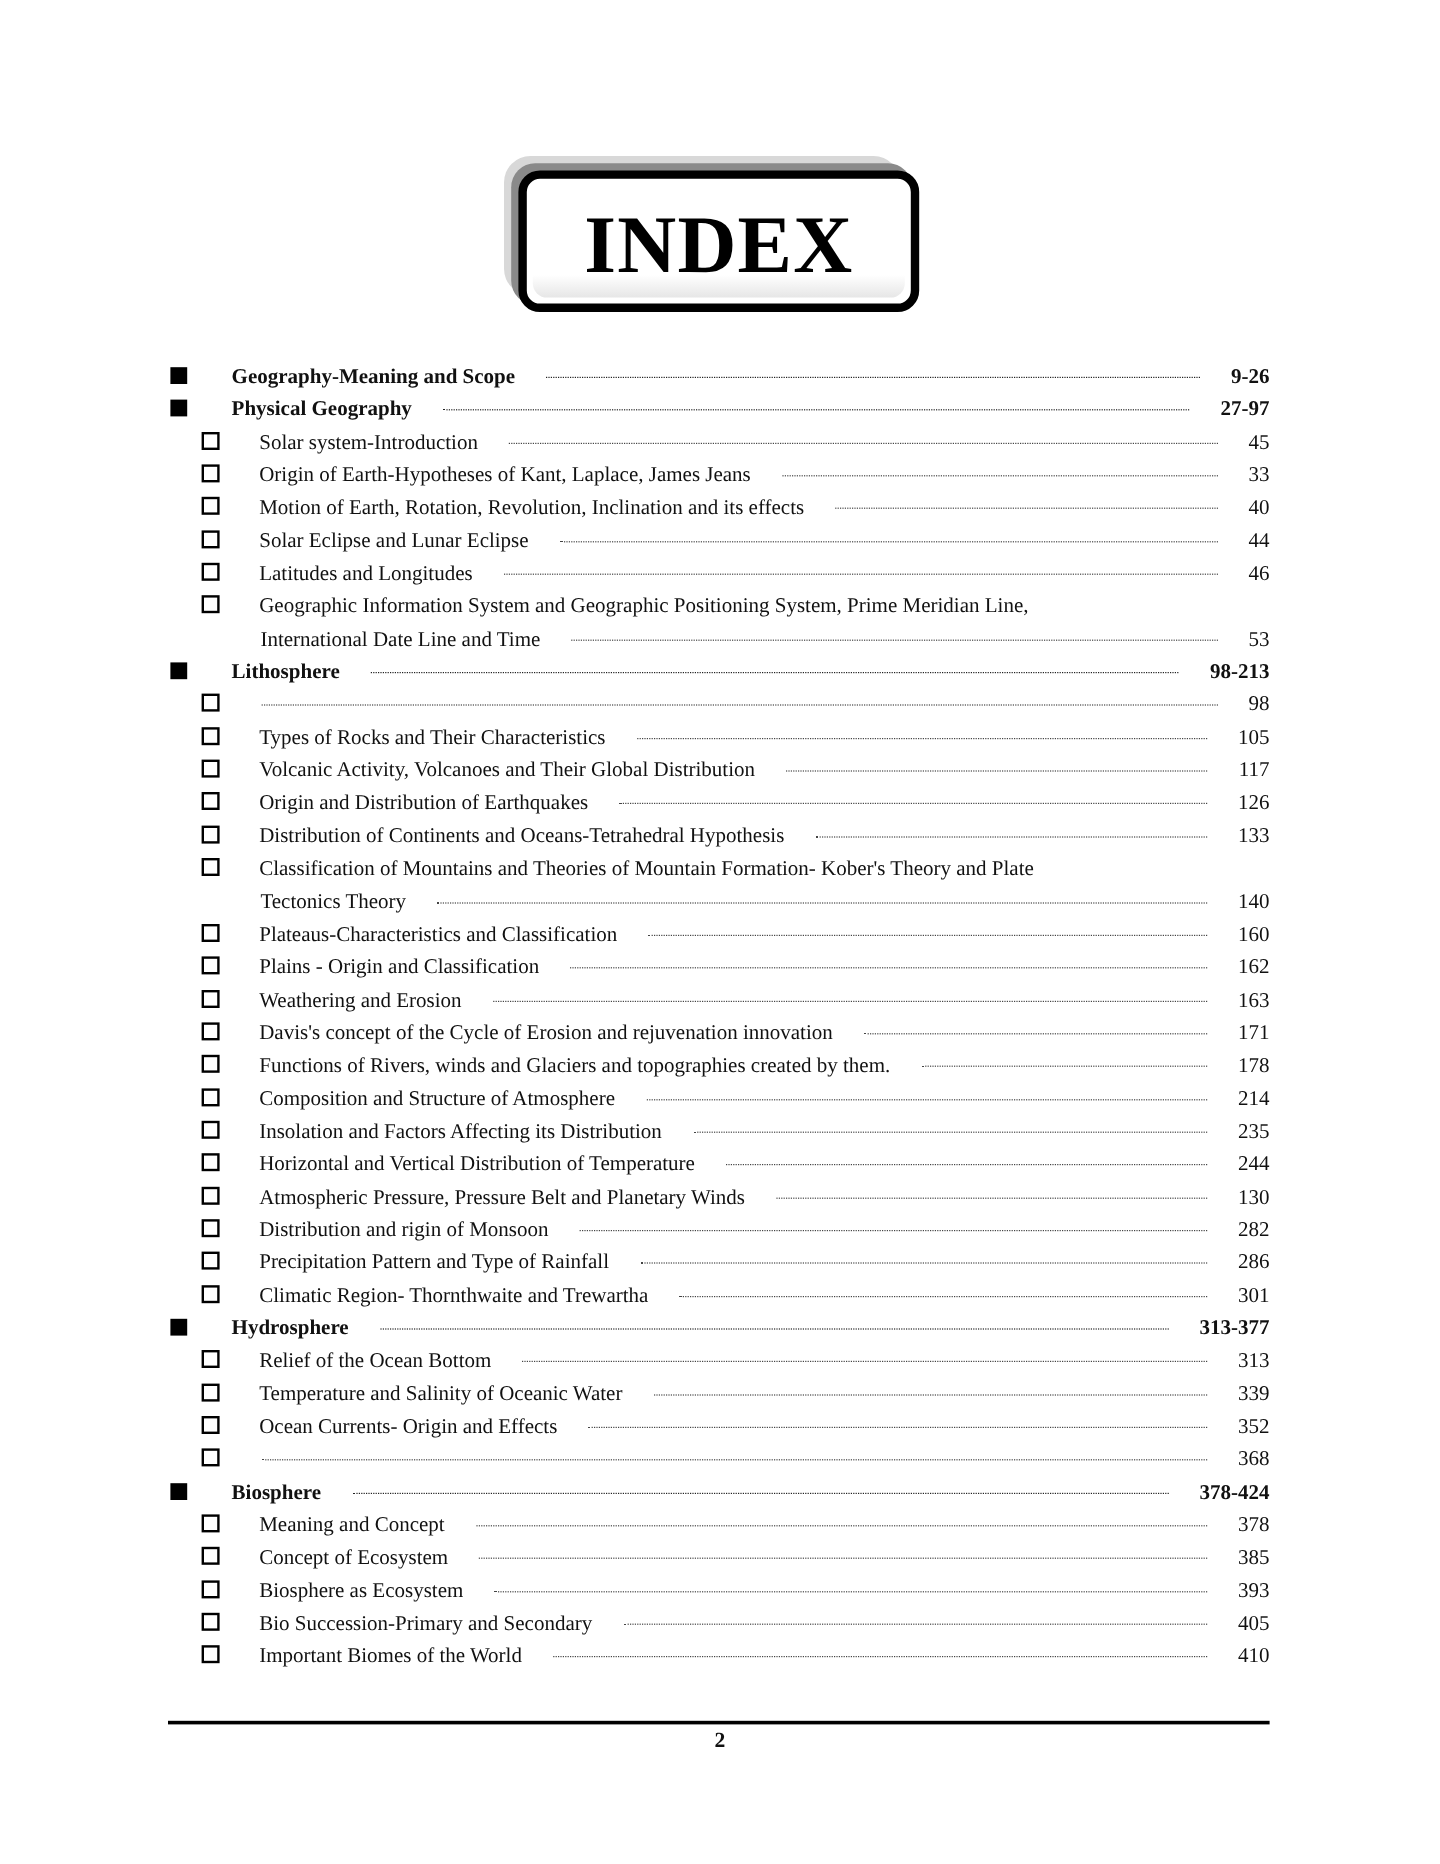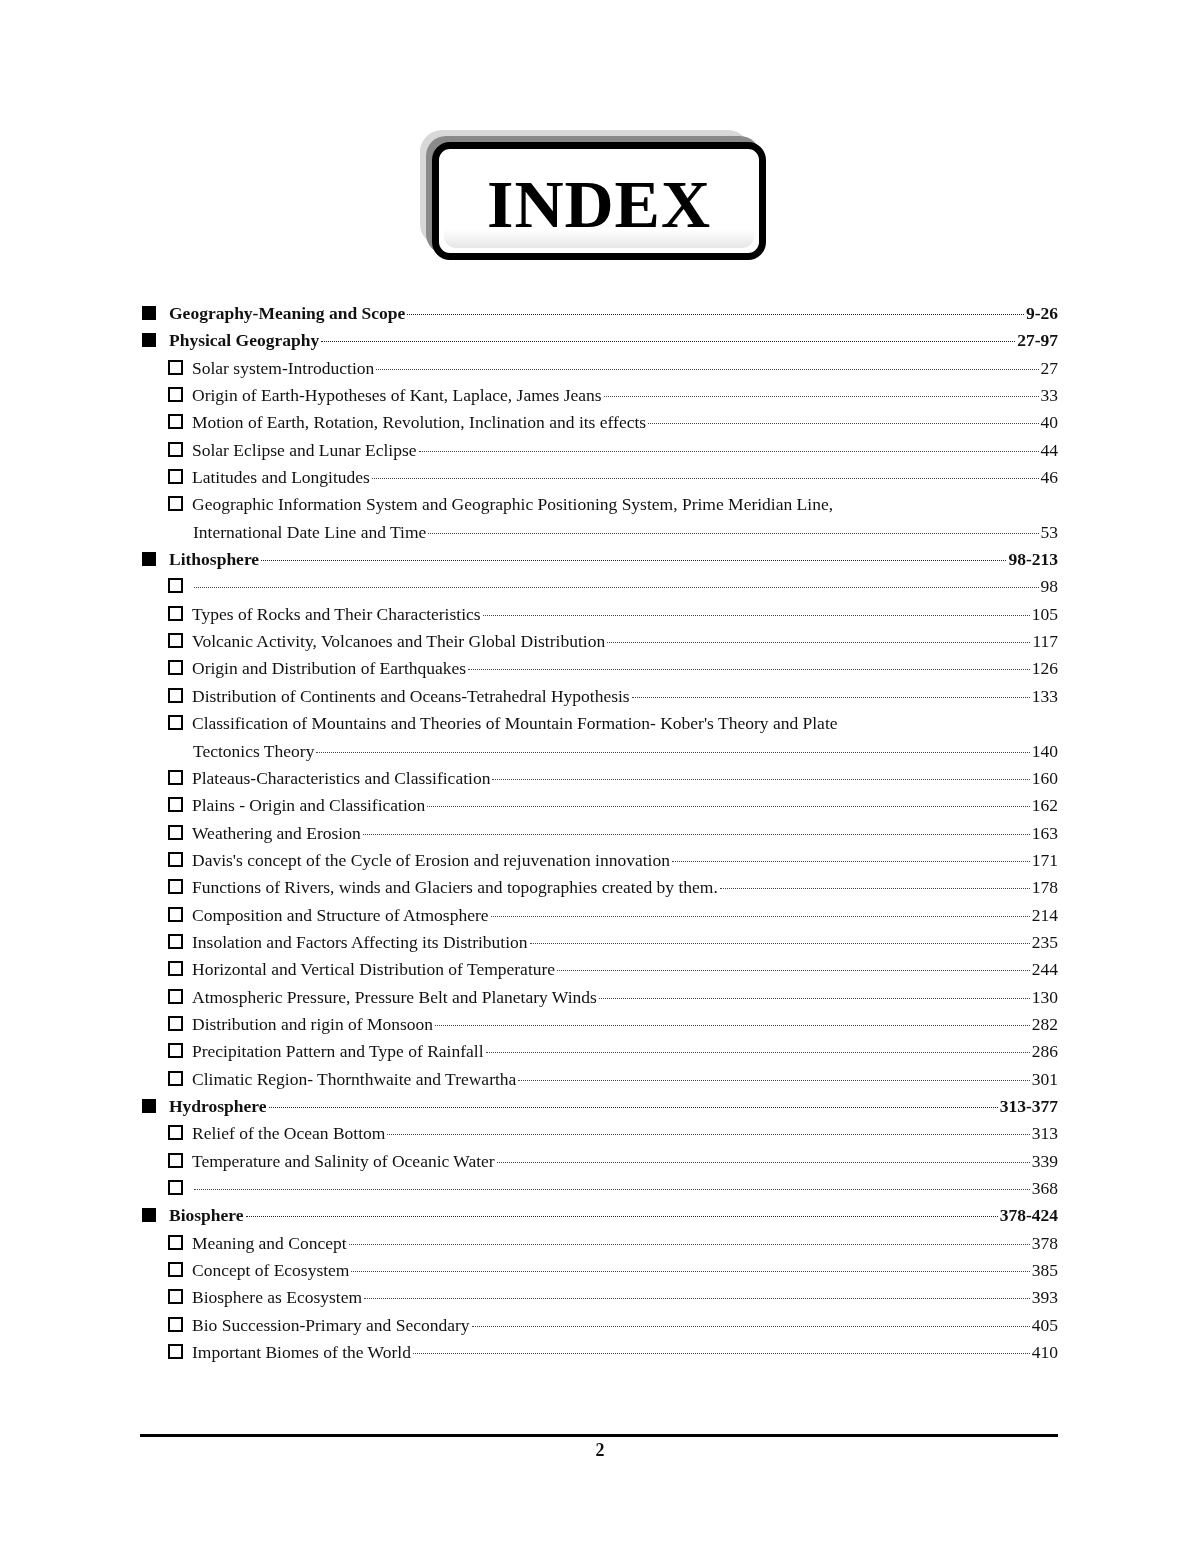--- a/index.html
+++ b/index.html
@@ -15,21 +15,21 @@
                border: 7px solid #000; border-radius: 18px; background: #fff;
                box-sizing: border-box; width: 334px; height: 118px; }
   .title-inner-shade { position: absolute; left: 5px; top: 5px; right: 5px; bottom: 5px;
                        border-radius: 12px; background: linear-gradient(180deg,#ffffff 0%,#ffffff 80%,#e6e6e6 100%); }
   .title-text { position: absolute; left: 0; right: 0; top: 16px; text-align: center;
                 font-family: "Liberation Serif", serif; font-weight: bold; font-size: 68px;
                 letter-spacing: 1px; color: #000; }
 
   .toc { position: absolute; left: 142px; top: 300px; width: 916px; }
   .row { position: relative; height: 27.35px; line-height: 27.35px; font-size: 17.5px;
-         display: flex; align-items: baseline; white-space: nowrap; }
+         display: flex; align-items: baseline; white-space: nowrap; gap: 24px; }
   .row.main { font-weight: bold; }
   .bullet { display: inline-block; flex: 0 0 auto; }
   .bullet-main { width: 14px; height: 14px; background: #000; margin-right: 13px;
                  position: relative; top: 1px; }
   .bullet-sub { width: 11px; height: 11px; border: 2.5px solid #000; margin-left: 26px;
                 margin-right: 9px; position: relative; top: 1px; box-sizing: content-box; }
   .indent-cont { display: inline-block; width: 51px; flex: 0 0 auto; }
   .label { flex: 0 0 auto; }
   .leader { flex: 1 1 auto; overflow: hidden; margin: 0 2px; position: relative; top: -4px;
             height: 4px; border-bottom: 1.5px dotted #444; }
@@ -64,21 +64,21 @@
     <div class="row main">
       <span class="bullet bullet-main"></span>
       <span class="label">Physical Geography</span>
       <span class="leader"></span>
       <span class="page">27-97</span>
     </div>
     <div class="row sub">
       <span class="bullet bullet-sub"></span>
       <span class="label">Solar system-Introduction</span>
       <span class="leader"></span>
-      <span class="page">27</span>
+      <span class="page">45</span>
     </div>
     <div class="row sub">
       <span class="bullet bullet-sub"></span>
       <span class="label">Origin of Earth-Hypotheses of Kant, Laplace, James Jeans</span>
       <span class="leader"></span>
       <span class="page">33</span>
     </div>
     <div class="row sub">
       <span class="bullet bullet-sub"></span>
       <span class="label">Motion of Earth, Rotation, Revolution, Inclination and its effects</span>
@@ -238,20 +238,26 @@
       <span class="bullet bullet-sub"></span>
       <span class="label">Relief of the Ocean Bottom</span>
       <span class="leader"></span>
       <span class="page">313</span>
     </div>
     <div class="row sub">
       <span class="bullet bullet-sub"></span>
       <span class="label">Temperature and Salinity of Oceanic Water</span>
       <span class="leader"></span>
       <span class="page">339</span>
+    </div>
+    <div class="row sub">
+      <span class="bullet bullet-sub"></span>
+      <span class="label">Ocean Currents- Origin and Effects</span>
+      <span class="leader"></span>
+      <span class="page">352</span>
     </div>
     <div class="row sub">
       <span class="bullet bullet-sub"></span>
       <span class="leader"></span>
       <span class="page">368</span>
     </div>
     <div class="row main">
       <span class="bullet bullet-main"></span>
       <span class="label">Biosphere</span>
       <span class="leader"></span>

